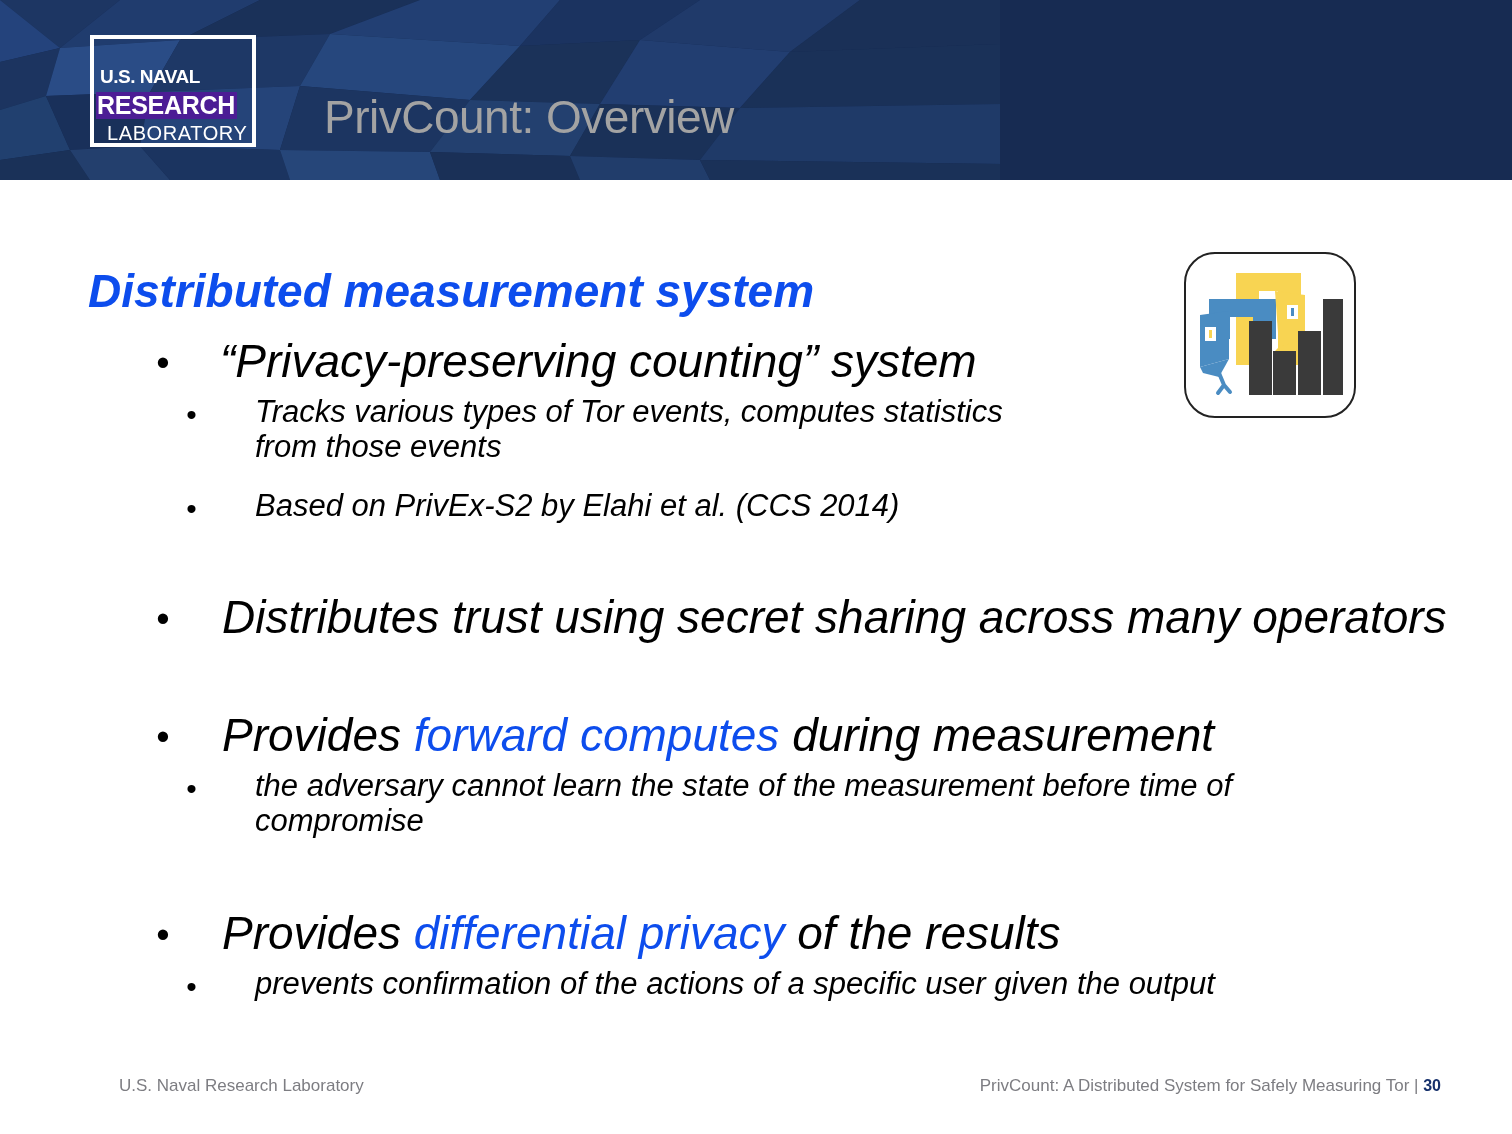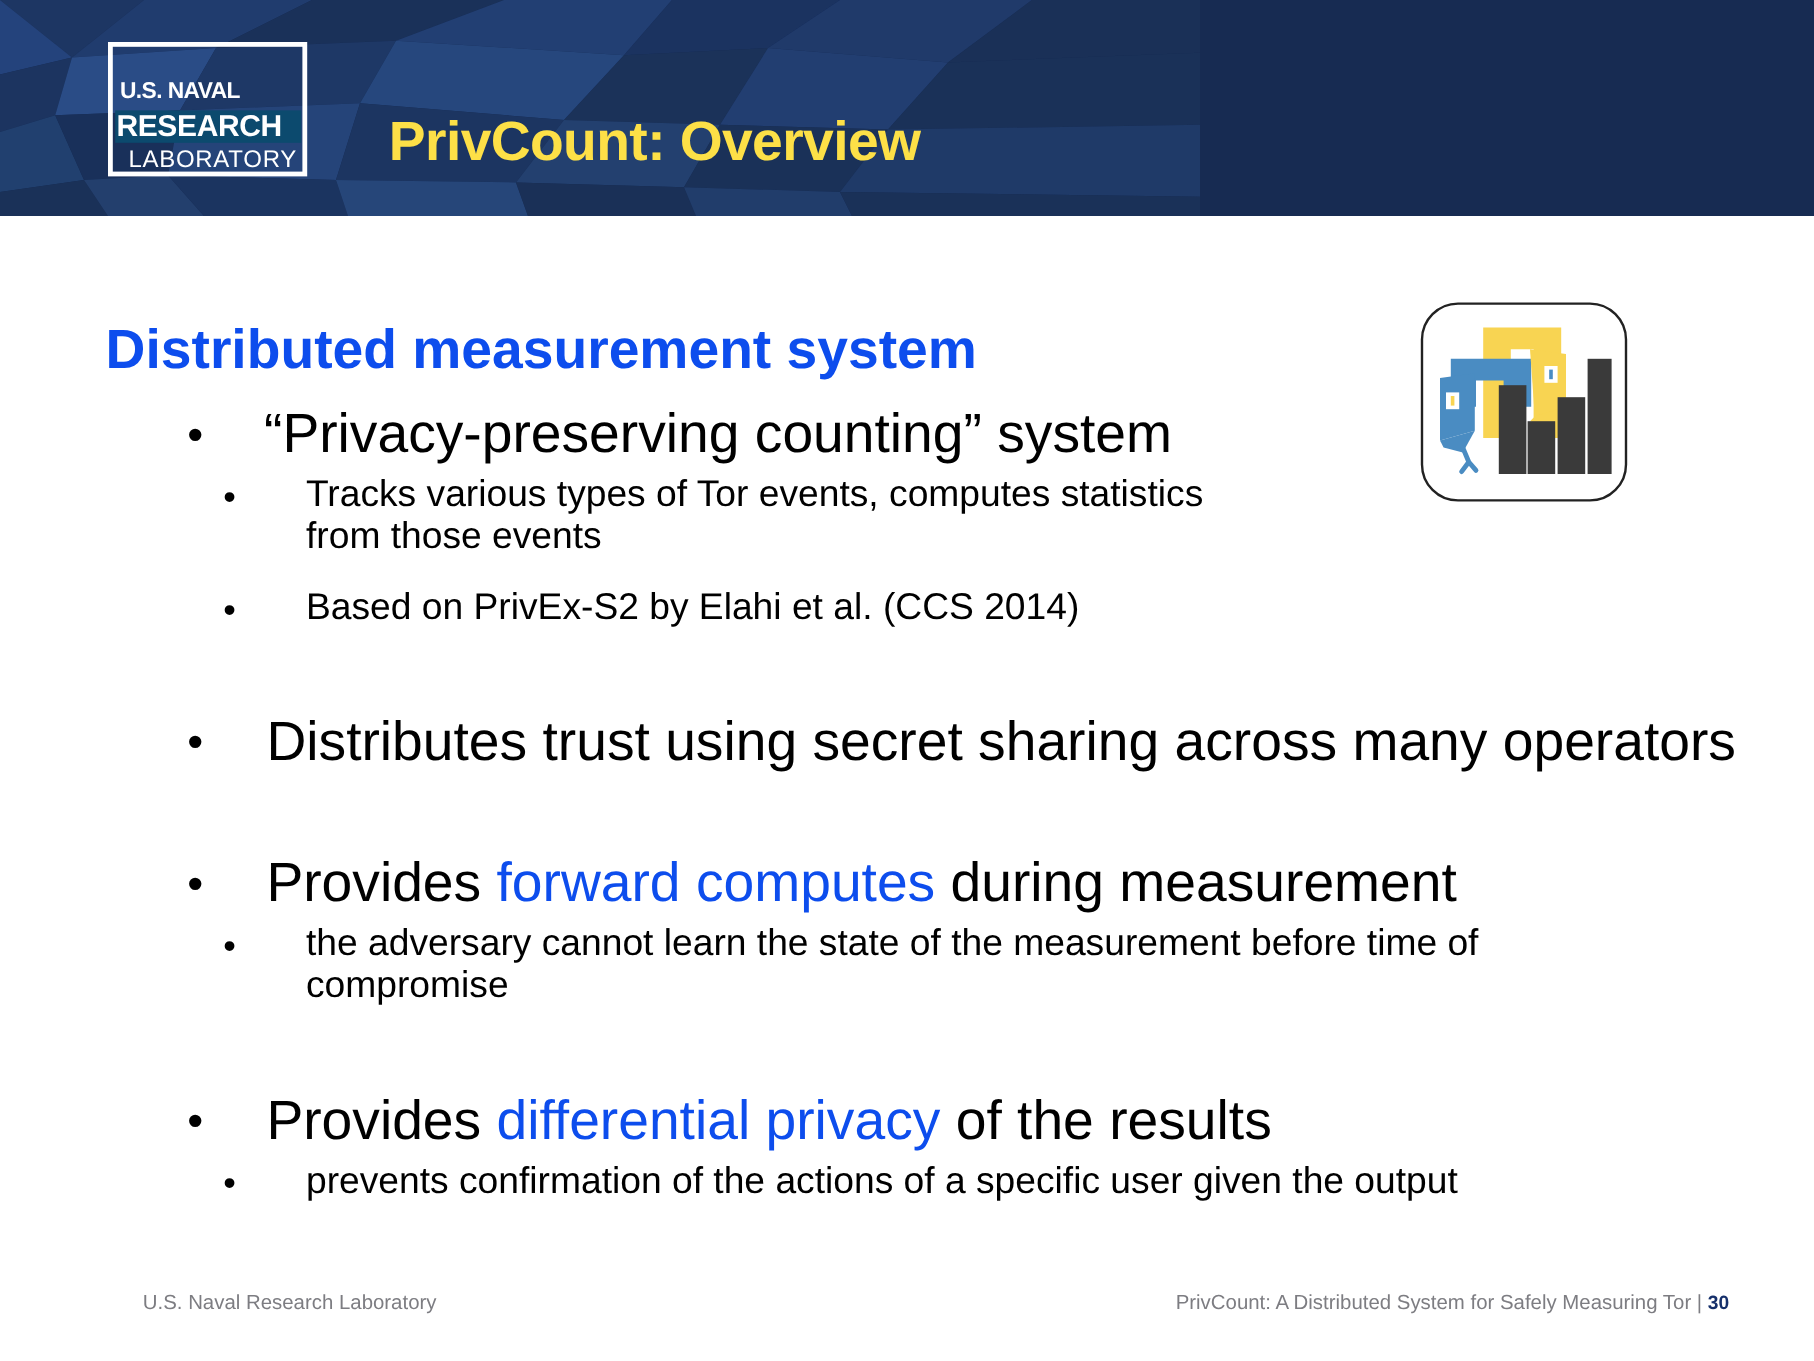--- a/index.html
+++ b/index.html
@@ -62,53 +62,54 @@
   }
   .logo-line2 {
     position: absolute;
     left: 6px;
     top: 57px;
     font-size: 25px;
     font-weight: bold;
     letter-spacing: -0.3px;
     line-height: 1;
     white-space: nowrap;
-    background: #0c4a6e;
-    padding: 1px 16px 1px 1px;
+    background: #4c1d95;
+    padding: 1px 2px 1px 1px;
   }
   .logo-line3 {
     position: absolute;
     left: 17px;
     top: 88px;
     font-size: 20px;
     font-weight: normal;
     letter-spacing: 0.6px;
     line-height: 1;
     white-space: nowrap;
   }
 
   .slide-title {
     position: absolute;
     left: 324px;
     top: 94px;
     font-size: 46px;
-    font-weight: bold;
-    color: #fde047;
+    font-weight: normal;
+    color: #a3a3a3;
     letter-spacing: -0.5px;
     white-space: nowrap;
     line-height: 1;
   }
 
   
   .content {
     position: absolute;
     left: 0;
     top: 180px;
     width: 1396px;
     height: 880px;
+    font-style: italic;
   }
 
   .section-heading {
     position: absolute;
     left: 88px;
     top: 88px;
     font-size: 46px;
     font-weight: bold;
     color: #0d4ded;
     white-space: nowrap;

